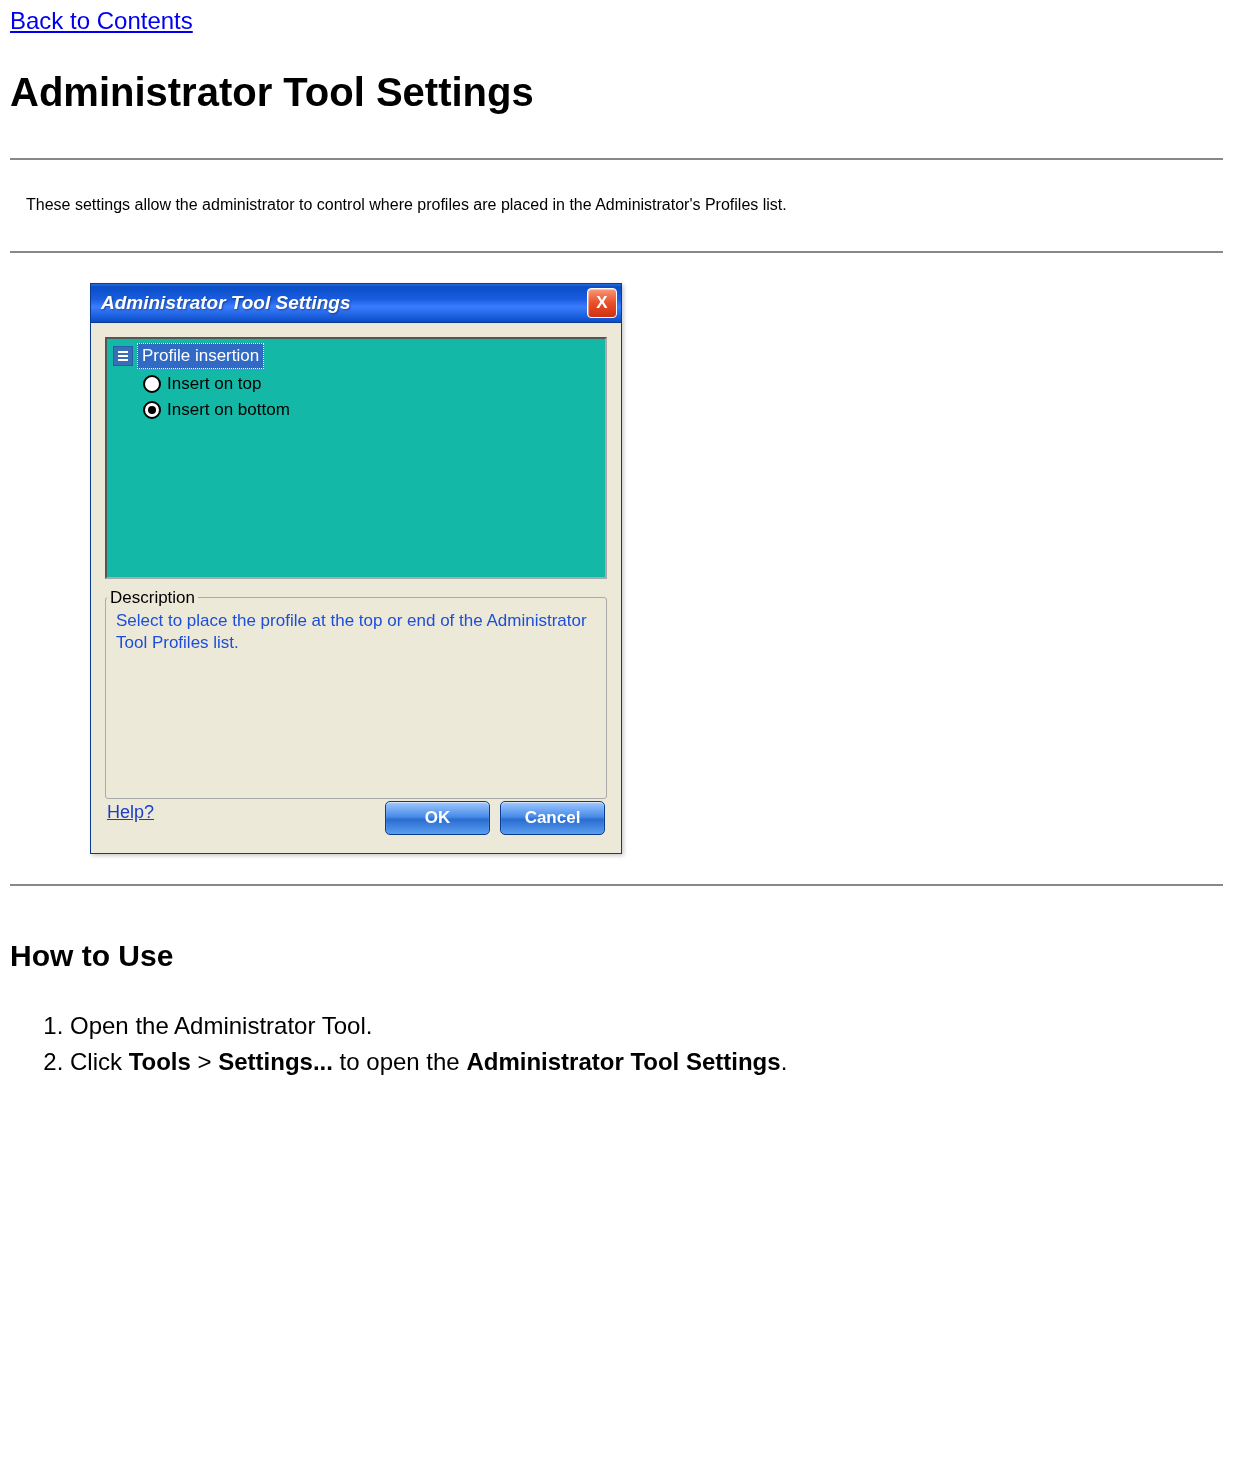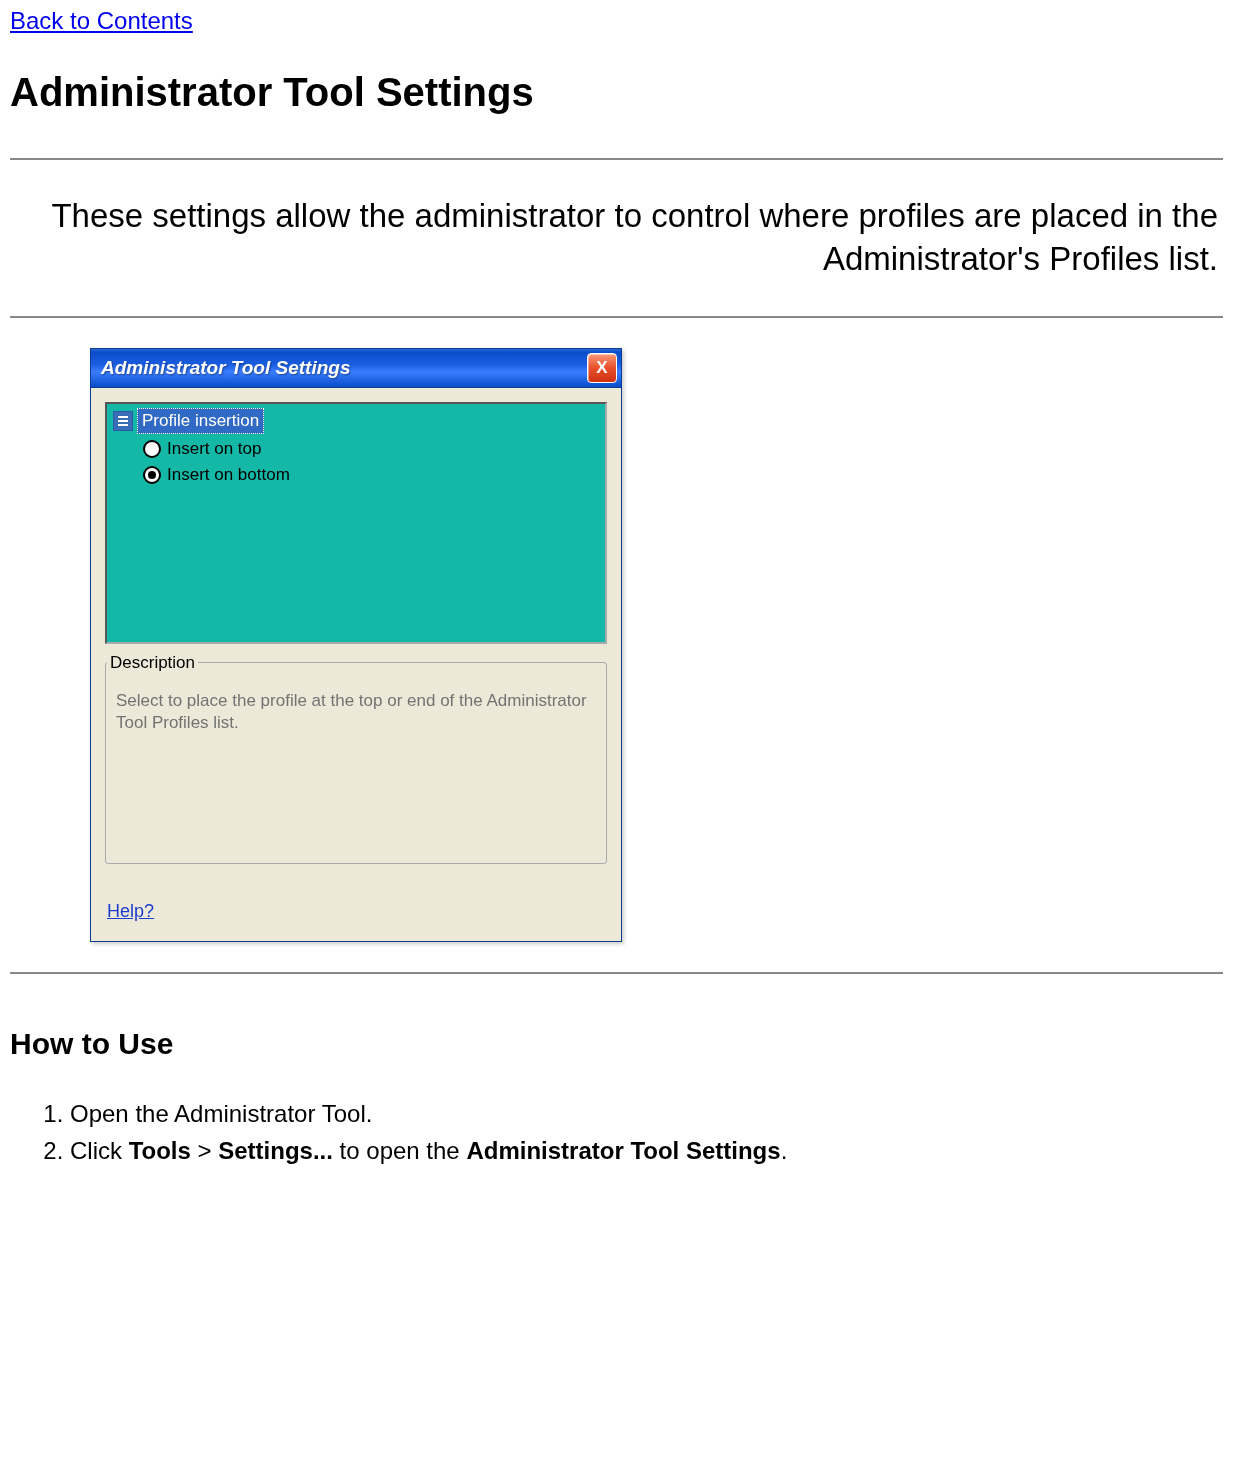--- a/index.html
+++ b/index.html
@@ -21,23 +21,22 @@
     font-size: 40px;
     font-weight: bold;
     margin: 30px 0 40px 0;
   }
   hr {
     border: none;
     border-top: 2px solid #888;
     margin: 30px 0;
   }
   p.intro {
-    font-size: 33px;
-    margin: 35px 5px;
-    text-align: right;
+    font-size: 16px;
+    margin: 35px 16px;
   }
   h2.how-to-use {
     font-size: 30px;
     font-weight: bold;
     margin: 50px 0 35px 0;
   }
   ol.steps {
     font-size: 24px;
     padding-left: 60px;
   }
@@ -180,29 +179,29 @@
     left: 1px;
     background: #ece9d8;
     padding: 0 3px;
     font-family: Tahoma, sans-serif;
     font-size: 17px;
     color: #000;
   }
   .groupbox-text {
     font-family: Tahoma, sans-serif;
     font-size: 17px;
-    color: #737373;
-    margin-top: 17px;
+    color: #1d4ed8;
+    margin-top: 2px;
     line-height: 1.3;
   }
   .button-row {
     display: flex;
     align-items: flex-start;
     justify-content: space-between;
-    margin-top: 36px;
+    margin-top: 2px;
     padding: 0 2px 4px 2px;
   }
   .help-link {
     color: #1a3dcc;
     font-family: Tahoma, sans-serif;
     font-size: 18px;
     text-decoration: underline;
     cursor: pointer;
   }
   .dlg-buttons {
@@ -262,20 +261,24 @@
         </div>
       </div>
 
       <div class="groupbox">
         <span class="groupbox-title">Description</span>
         <div class="groupbox-text">Select to place the profile at the top or end of the Administrator Tool Profiles list.</div>
       </div>
 
       <div class="button-row">
         <span class="help-link">Help?</span>
+        <div class="dlg-buttons">
+          <button class="dlg-btn">OK</button>
+          <button class="dlg-btn">Cancel</button>
+        </div>
       </div>
     </div>
   </div>
 </div>
 
 <hr>
 
 <h2 class="how-to-use">How to Use</h2>
 
 <ol class="steps">

